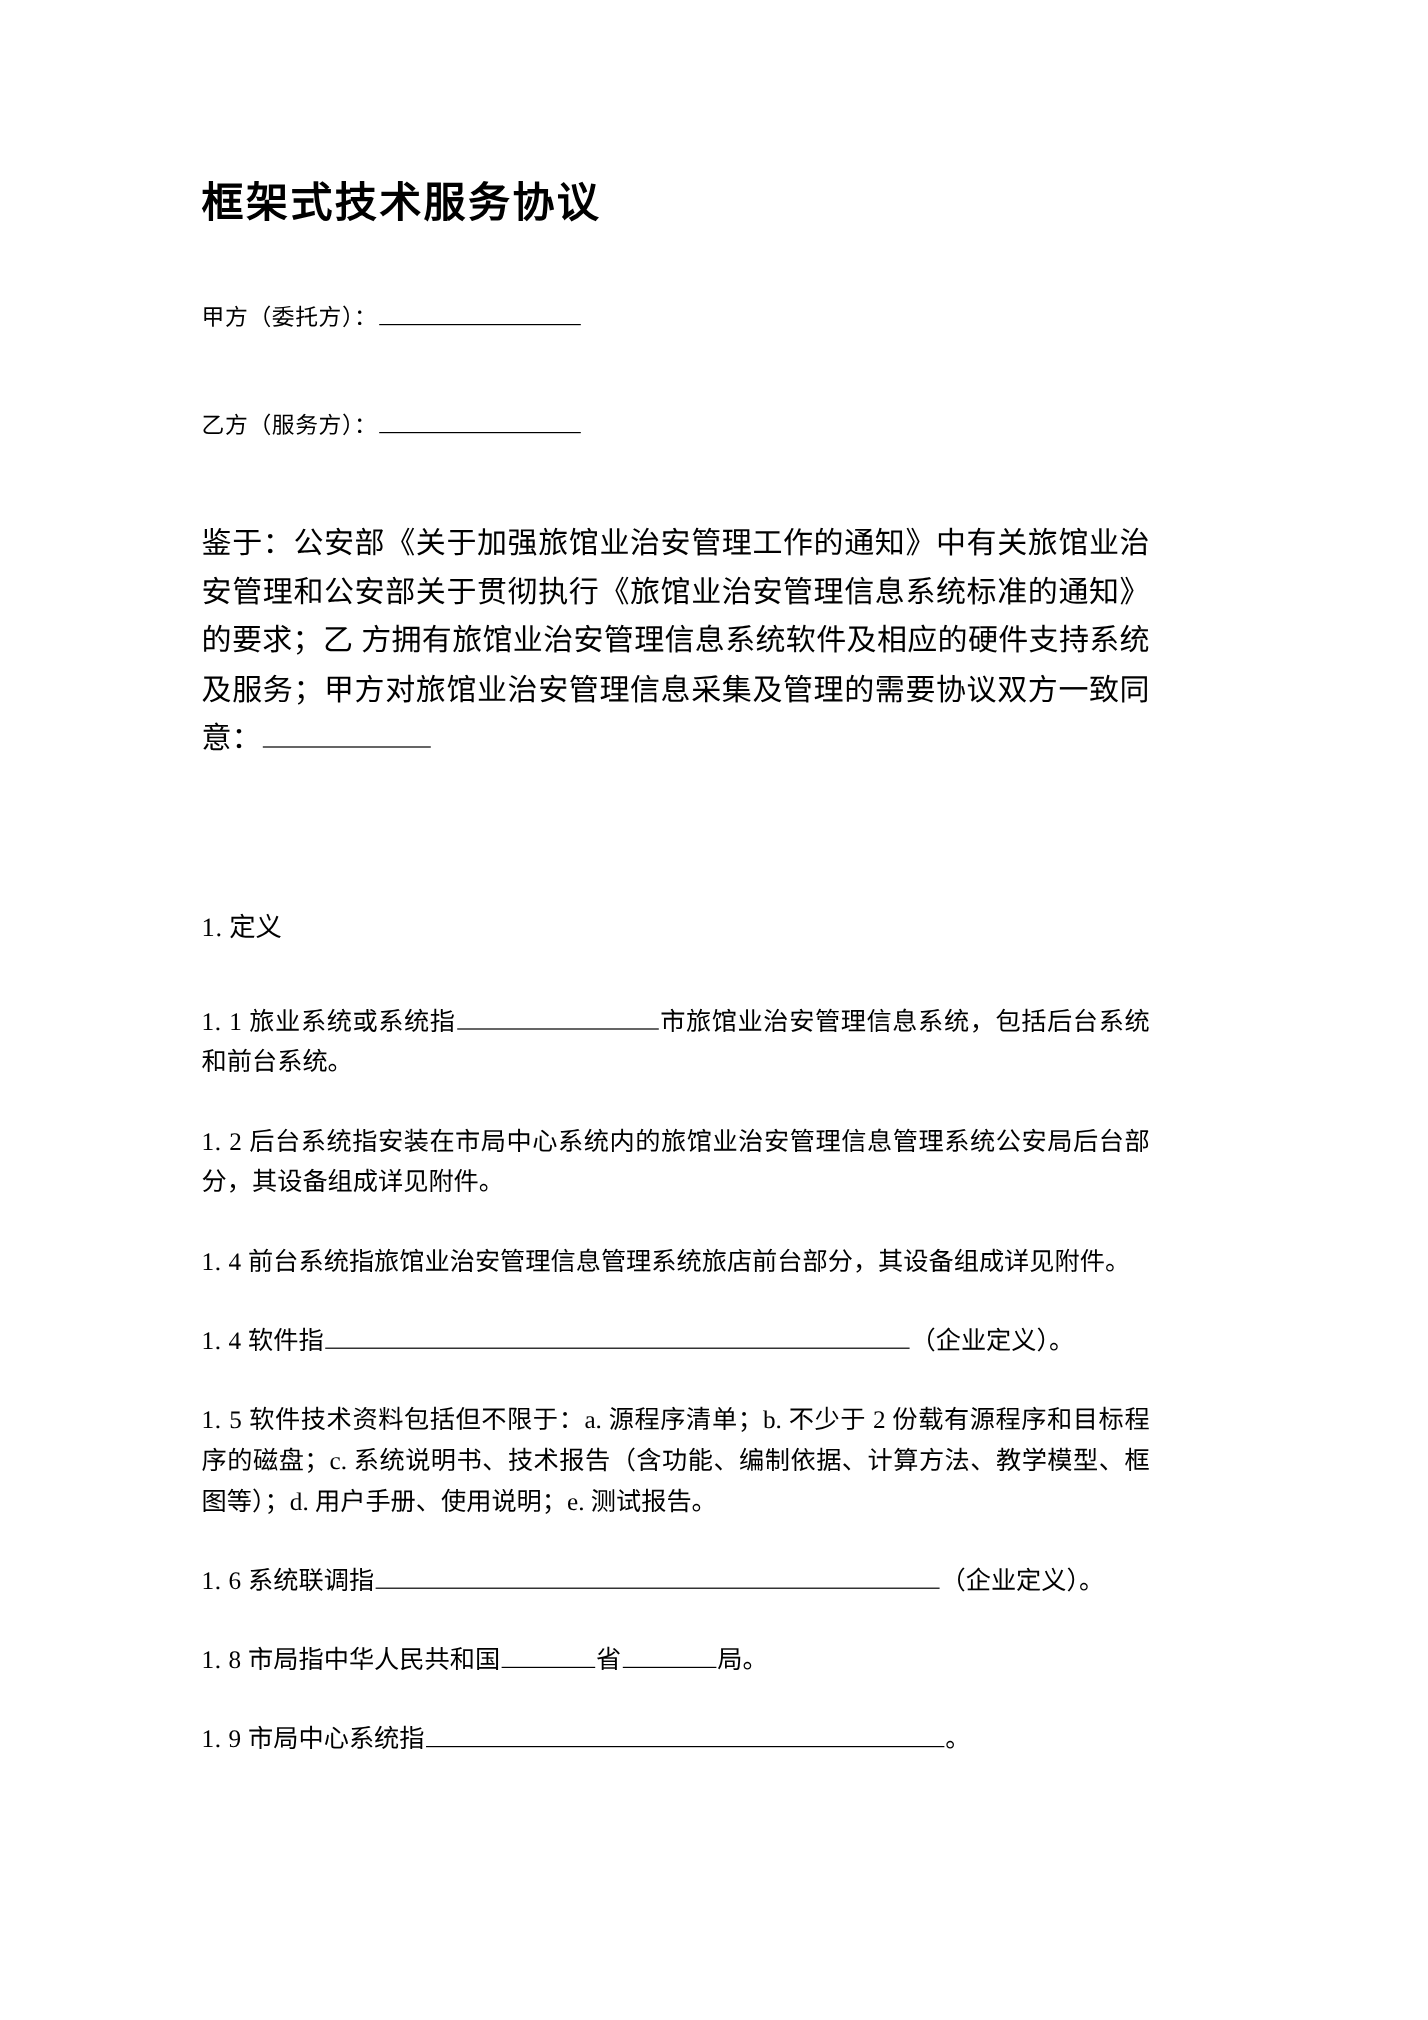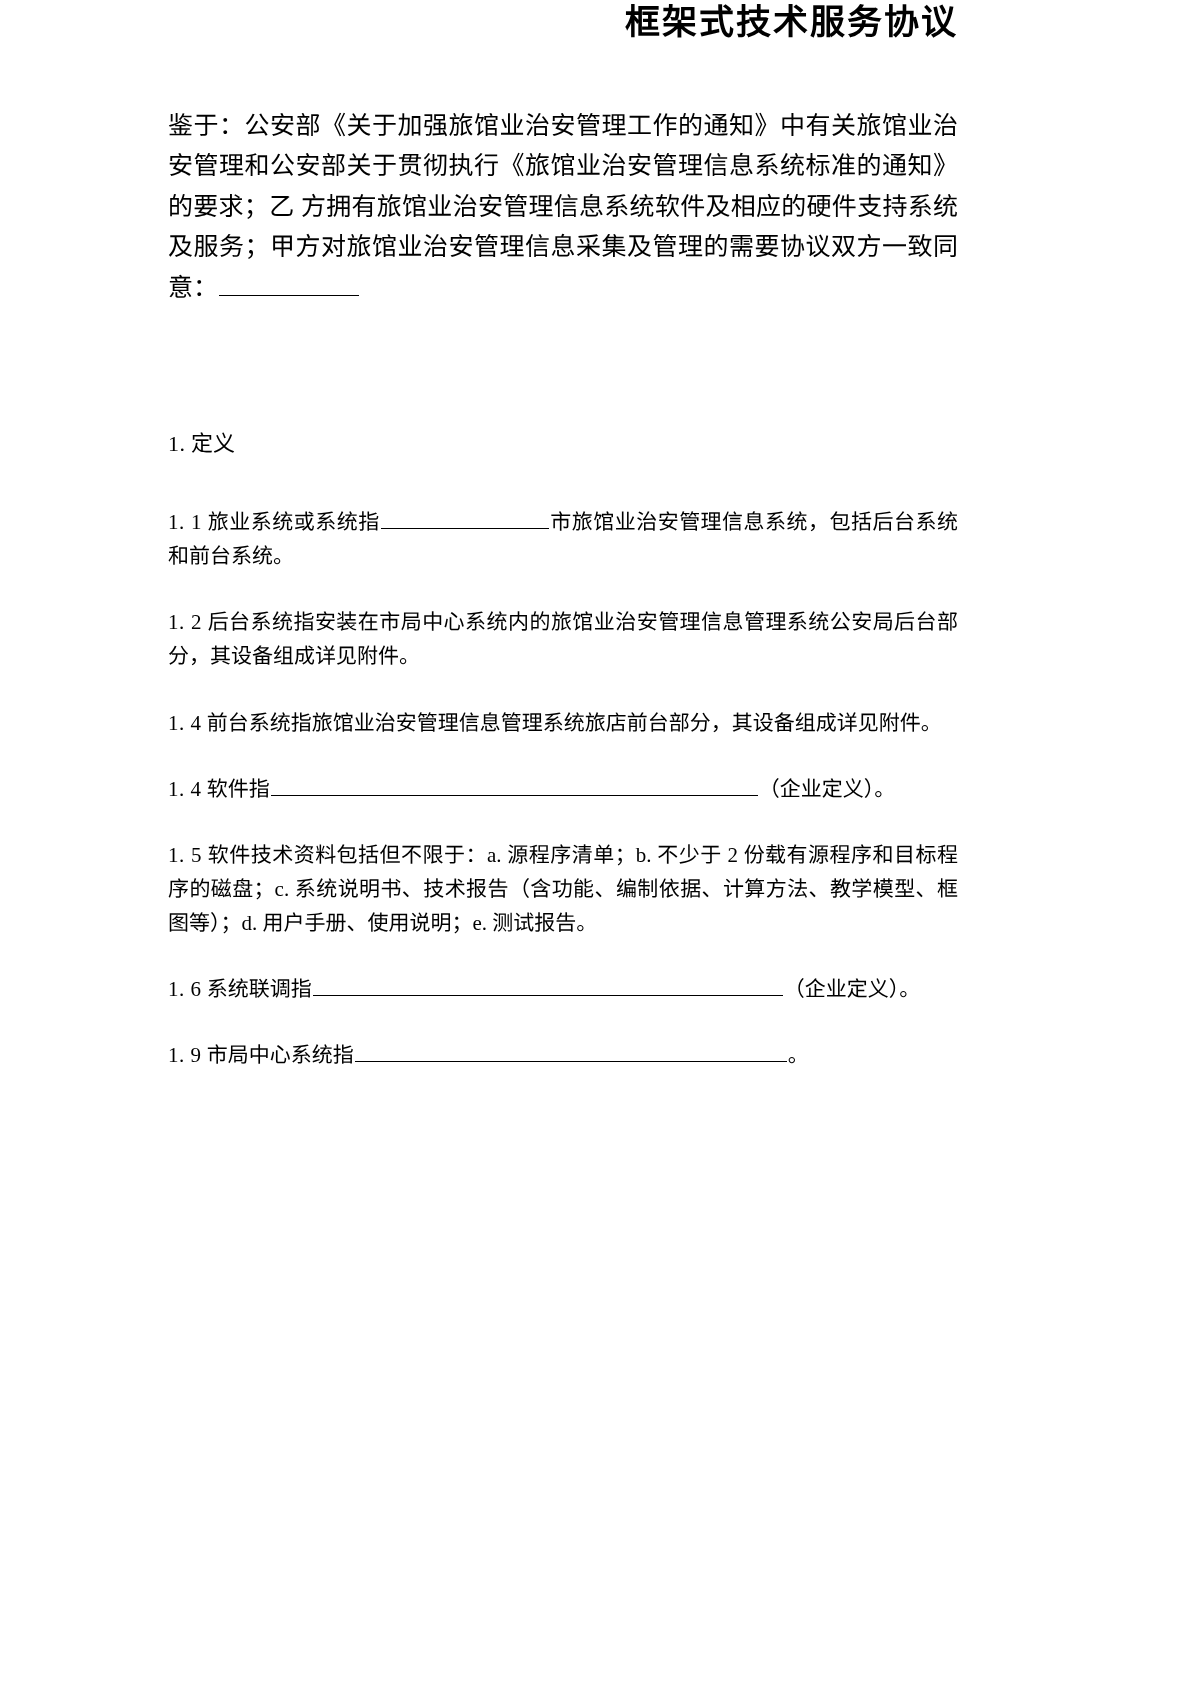--- a/index.html
+++ b/index.html
@@ -26,23 +26,24 @@
     left: 168px;
     top: 0;
     width: 790px;
   }
 
   
   .doc-title {
     font-family: "DejaVu Serif", "Liberation Serif", serif;
     font-size: 35px;
     font-weight: bold;
-    text-align: right;
+    text-align: left;
     letter-spacing: 2px;
     margin: 0;
+    padding-top: 148px;
     line-height: 1.25;
     color: #000;
   }
 
   
   .party-block {
     margin-top: 58px;
   }
   .party-line {
     font-size: 19px;
@@ -99,35 +100,44 @@
   .num { letter-spacing: 0.5px; }
 </style>
 </head>
 <body>
 
 <div class="page">
   <div class="content">
 
     <h1 class="doc-title">框架式技术服务协议</h1>
 
+    <div class="party-block">
+      <div class="party-line">
+        <span class="label">甲方（委托方）：</span><span class="blank blank-party"></span>
+      </div>
+      <div class="party-line">
+        <span class="label">乙方（服务方）：</span><span class="blank blank-party"></span>
+      </div>
+    </div>
 
     <p class="preamble"><span>鉴于：公安部《关于加强旅馆业治安管理工作的通知》中有关旅馆业治安管理和公安部关于贯彻执行《旅馆业治安管理信息系统标准的通知》的要求；乙 方拥有旅馆业治安管理信息系统软件及相应的硬件支持系统及服务；甲方对旅馆业治安管理信息采集及管理的需要协议双方一致同意：</span><span class="blank blank-consent"></span></p>
 
     <p class="section-heading"><span class="num">1.</span> <span>定义</span></p>
 
     <p class="clause first"><span class="num">1. 1</span> <span>旅业系统或系统指</span><span class="blank blank-city"></span><span>市旅馆业治安管理信息系统，包括后台系统和前台系统。</span></p>
 
     <p class="clause"><span class="num">1. 2</span> <span>后台系统指安装在市局中心系统内的旅馆业治安管理信息管理系统公安局后台部分，其设备组成详见附件。</span></p>
 
     <p class="clause"><span class="num">1. 4</span> <span>前台系统指旅馆业治安管理信息管理系统旅店前台部分，其设备组成详见附件。</span></p>
 
     <p class="clause"><span class="num">1. 4</span> <span>软件指</span><span class="blank blank-long"></span><span>（企业定义）。</span></p>
 
     <p class="clause"><span class="num">1. 5</span> <span>软件技术资料包括但不限于：a. 源程序清单；b. 不少于 2 份载有源程序和目标程序的磁盘；c. 系统说明书、技术报告（含功能、编制依据、计算方法、教学模型、框图等）；d. 用户手册、使用说明；e. 测试报告。</span></p>
 
     <p class="clause"><span class="num">1. 6</span> <span>系统联调指</span><span class="blank blank-long2"></span><span>（企业定义）。</span></p>
 
 
+    <p class="clause"><span class="num">1. 8</span> <span>市局指中华人民共和国</span><span class="blank blank-sm2"></span><span>省</span><span class="blank blank-sm2"></span><span>局。</span></p>
 
     <p class="clause"><span class="num">1. 9</span> <span>市局中心系统指</span><span class="blank blank-center"></span><span>。</span></p>
 
   </div>
 </div>
 
 </body></html>

